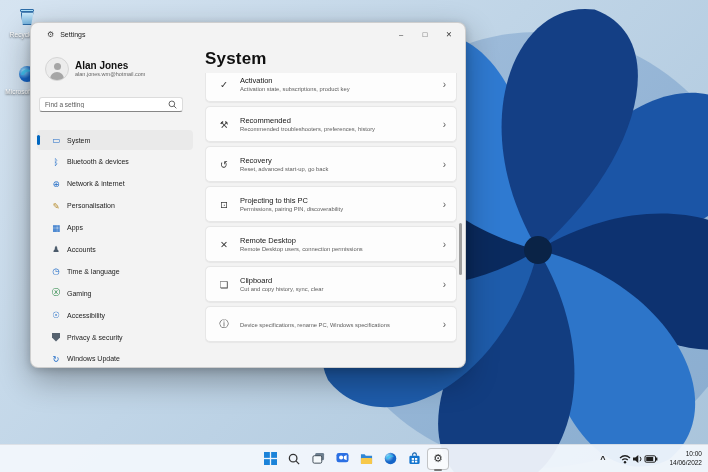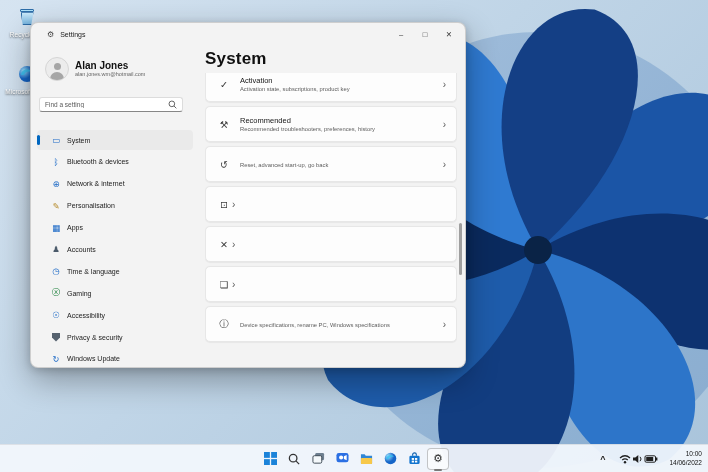--- a/index.html
+++ b/index.html
@@ -205,34 +205,47 @@
         <span class="card-glyph">⚒</span>
         <div class="card-text">
           <div class="card-title">Recommended</div>
           <div class="card-sub">Recommended troubleshooters, preferences, history</div>
         </div>
         <span class="card-chevron">›</span>
       </div>
       <div class="card">
         <span class="card-glyph">↺</span>
         <div class="card-text">
+          <div class="card-title">Recovery</div>
           <div class="card-sub">Reset, advanced start-up, go back</div>
         </div>
         <span class="card-chevron">›</span>
       </div>
       <div class="card">
         <span class="card-glyph">⊡</span>
+        <div class="card-text">
+          <div class="card-title">Projecting to this PC</div>
+          <div class="card-sub">Permissions, pairing PIN, discoverability</div>
+        </div>
         <span class="card-chevron">›</span>
       </div>
       <div class="card">
         <span class="card-glyph">✕</span>
+        <div class="card-text">
+          <div class="card-title">Remote Desktop</div>
+          <div class="card-sub">Remote Desktop users, connection permissions</div>
+        </div>
         <span class="card-chevron">›</span>
       </div>
       <div class="card">
         <span class="card-glyph">❏</span>
+        <div class="card-text">
+          <div class="card-title">Clipboard</div>
+          <div class="card-sub">Cut and copy history, sync, clear</div>
+        </div>
         <span class="card-chevron">›</span>
       </div>
       <div class="card">
         <span class="card-glyph">ⓘ</span>
         <div class="card-text">
           <div class="card-sub">Device specifications, rename PC, Windows specifications</div>
         </div>
         <span class="card-chevron">›</span>
       </div>
     </div>

